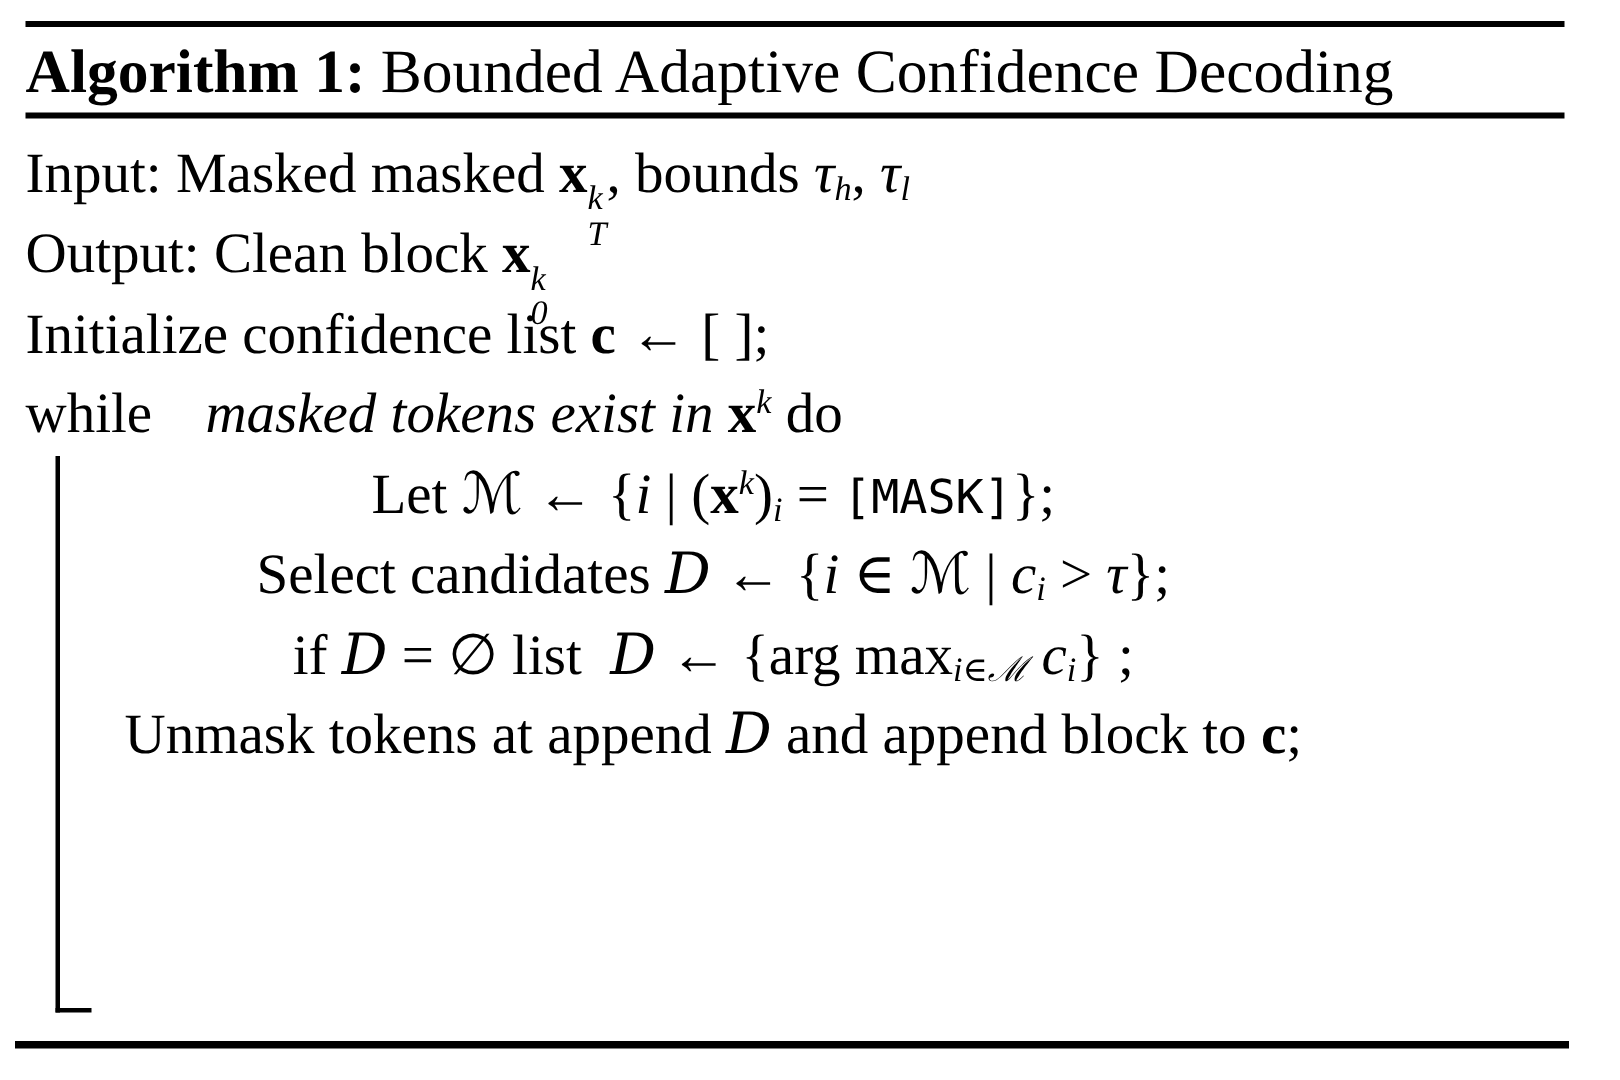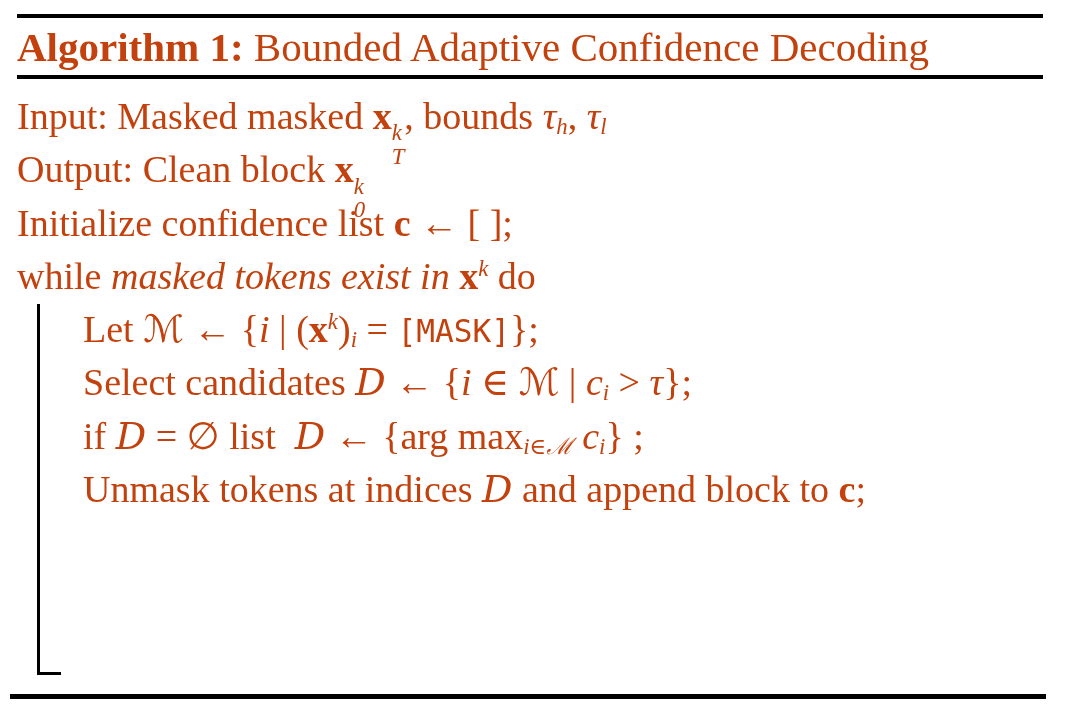--- a/index.html
+++ b/index.html
@@ -1,21 +1,21 @@
 <!DOCTYPE html>
 <html><head>
 <meta charset="utf-8">
 <style>
   html, body { margin: 0; padding: 0; background: #ffffff; }
   .page {
     position: relative;
     width: 1080px;
     height: 720px;
     background: #ffffff;
-    color: #c2410c;
+    color: #000000;
     font-family: "Liberation Serif", "DejaVu Serif", serif;
     overflow: hidden;
   }
   .rule { position: absolute; background: #000000; }
   .rule-top    { left: 17px; top: 14px;  width: 1026px; height: 4px; }
   .rule-header { left: 17px; top: 75px;  width: 1026px; height: 4px; }
   .rule-bottom { left: 10px; top: 694px; width: 1036px; height: 5px; }
 
   .algo-header {
     position: absolute;
@@ -26,26 +26,26 @@
   }
   .algo-header .label { font-weight: bold; }
 
   .algo-body { position: absolute; left: 17px; top: 90px; }
   .line {
     height: 53.3px;
     line-height: 53.3px;
     font-size: 38px;
     white-space: pre;
   }
-  .line.ind { margin-left: 66px; }
+  .line.ind { margin-left: 66px; text-align: center; }
 
   
   .r  { }
   .b  { font-weight: normal; }
-  .i  { font-style: italic; }
+  .i  { font-style: italic; margin-left: 26px; }
   .m  { font-style: italic; }
   .bm { font-weight: bold; }
   .cal {
     font-family: "DejaVu Serif", "DejaVu Sans", "Liberation Serif", serif;
     font-style: italic;
   }
   .tt {
     font-family: "DejaVu Sans Mono", "Liberation Mono", monospace;
     font-size: 0.82em;
     font-style: normal;
@@ -91,17 +91,17 @@
   <div class="loop-bracket"></div>
 
   <div class="algo-body">
       <div class="line"><span class="seg b">Input:</span><span class="seg r"> Masked masked </span><span class="seg bm">x</span><span class="stack"><span>k</span><span>T</span></span><span class="seg r">, bounds </span><span class="seg m">τ</span><span class="sub">h</span><span class="seg r">, </span><span class="seg m">τ</span><span class="sub">l</span></div>
       <div class="line"><span class="seg b">Output:</span><span class="seg r"> Clean block </span><span class="seg bm">x</span><span class="stack"><span>k</span><span>0</span></span></div>
       <div class="line"><span class="seg r">Initialize confidence list </span><span class="seg bm">c</span><span class="seg r"> ← [ ];</span></div>
       <div class="line"><span class="seg b">while </span><span class="seg i">masked tokens exist in </span><span class="seg bm">x</span><span class="sup">k</span><span class="seg r"> </span><span class="seg b">do</span></div>
       <div class="line ind"><span class="seg r">Let </span><span class="seg cal">ℳ</span><span class="seg r"> ← {</span><span class="seg m">i</span><span class="seg r"> | (</span><span class="seg bm">x</span><span class="sup">k</span><span class="seg r">)</span><span class="sub">i</span><span class="seg r"> = </span><span class="seg tt">[MASK]</span><span class="seg r">};</span></div>
       <div class="line ind"><span class="seg r">Select candidates </span><span class="seg cal">D</span><span class="seg r"> ← {</span><span class="seg m">i</span><span class="seg r"> ∈ </span><span class="seg cal">ℳ</span><span class="seg r"> | </span><span class="seg m">c</span><span class="sub">i</span><span class="seg r"> &gt; </span><span class="seg m">τ</span><span class="seg r">};</span></div>
       <div class="line ind"><span class="seg b">if </span><span class="seg cal">D</span><span class="seg r"> = ∅ </span><span class="seg b">list</span><span class="seg r">  </span><span class="seg cal">D</span><span class="seg r"> ← {arg max</span><span class="sub">i∈ℳ</span><span class="seg r"> </span><span class="seg m">c</span><span class="sub">i</span><span class="seg r">} ;</span></div>
-      <div class="line ind"><span class="seg r">Unmask tokens at indices </span><span class="seg cal">D</span><span class="seg r"> and append block to </span><span class="seg bm">c</span><span class="seg r">;</span></div>
+      <div class="line ind"><span class="seg r">Unmask tokens at append </span><span class="seg cal">D</span><span class="seg r"> and append block to </span><span class="seg bm">c</span><span class="seg r">;</span></div>
     </div>
 
   <div class="rule rule-bottom"></div>
 </div>
 
 </body></html>

